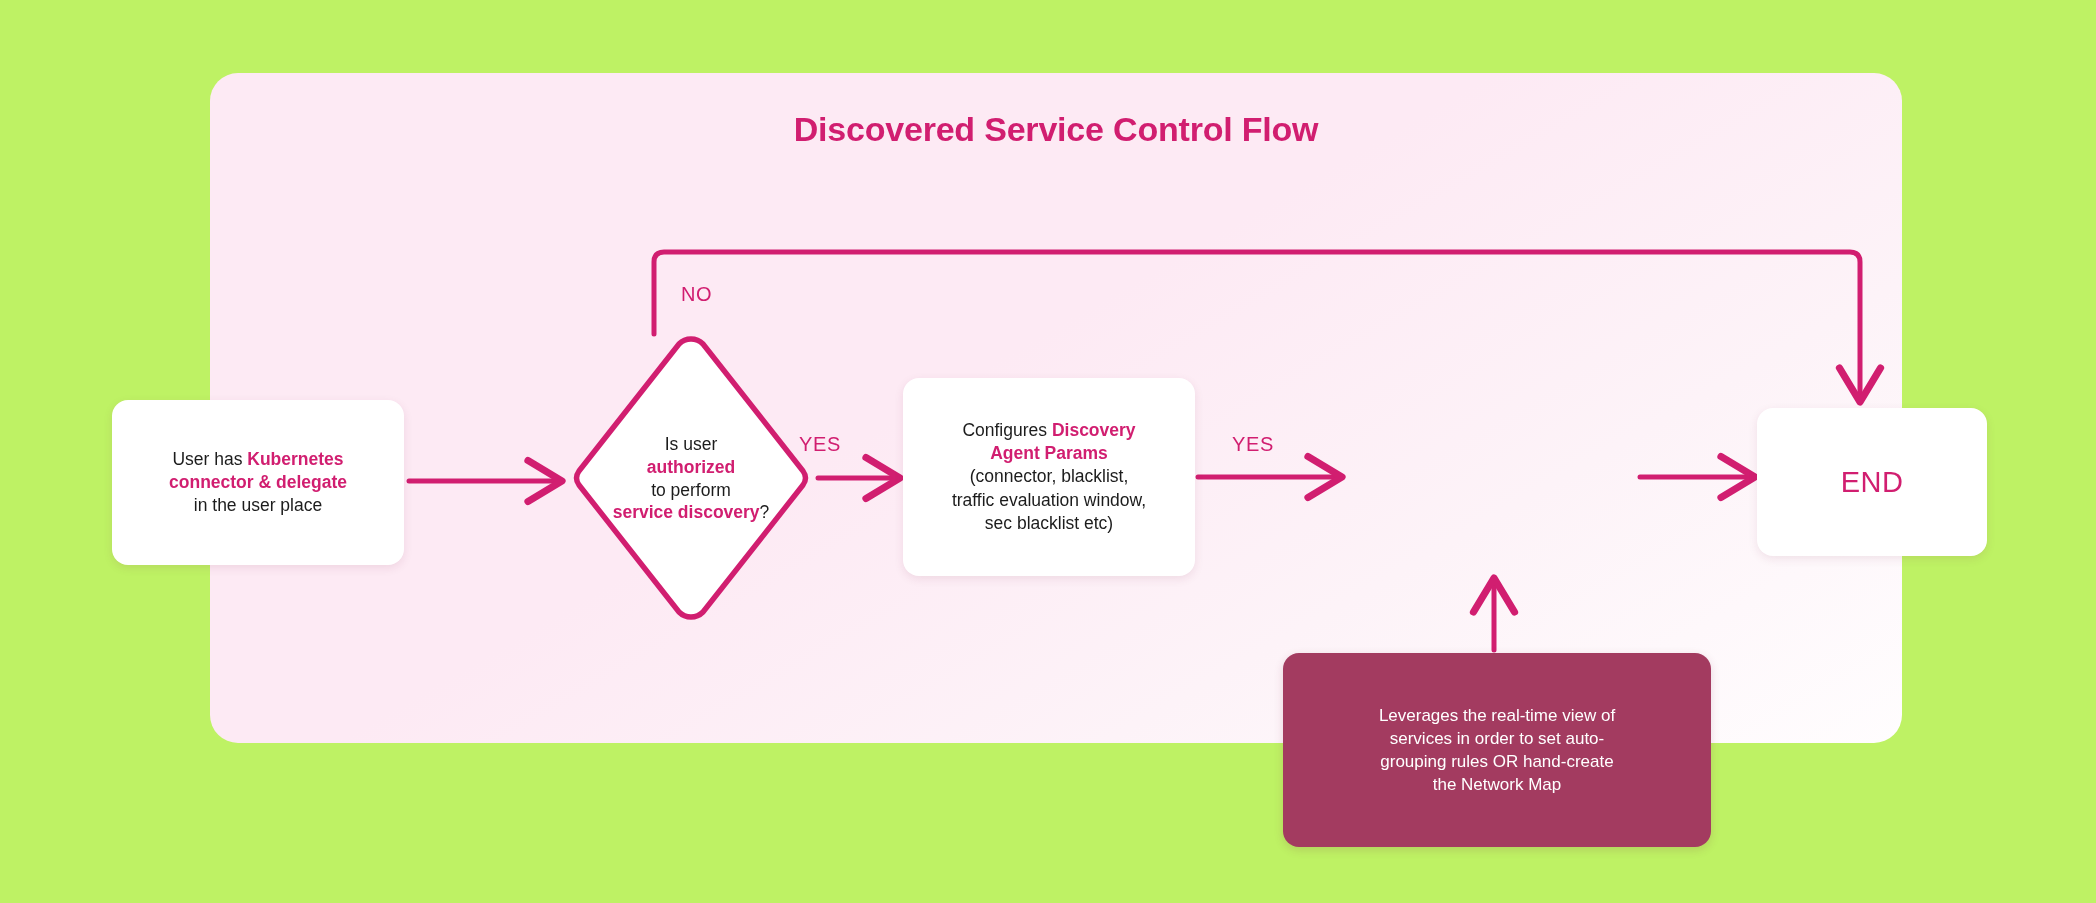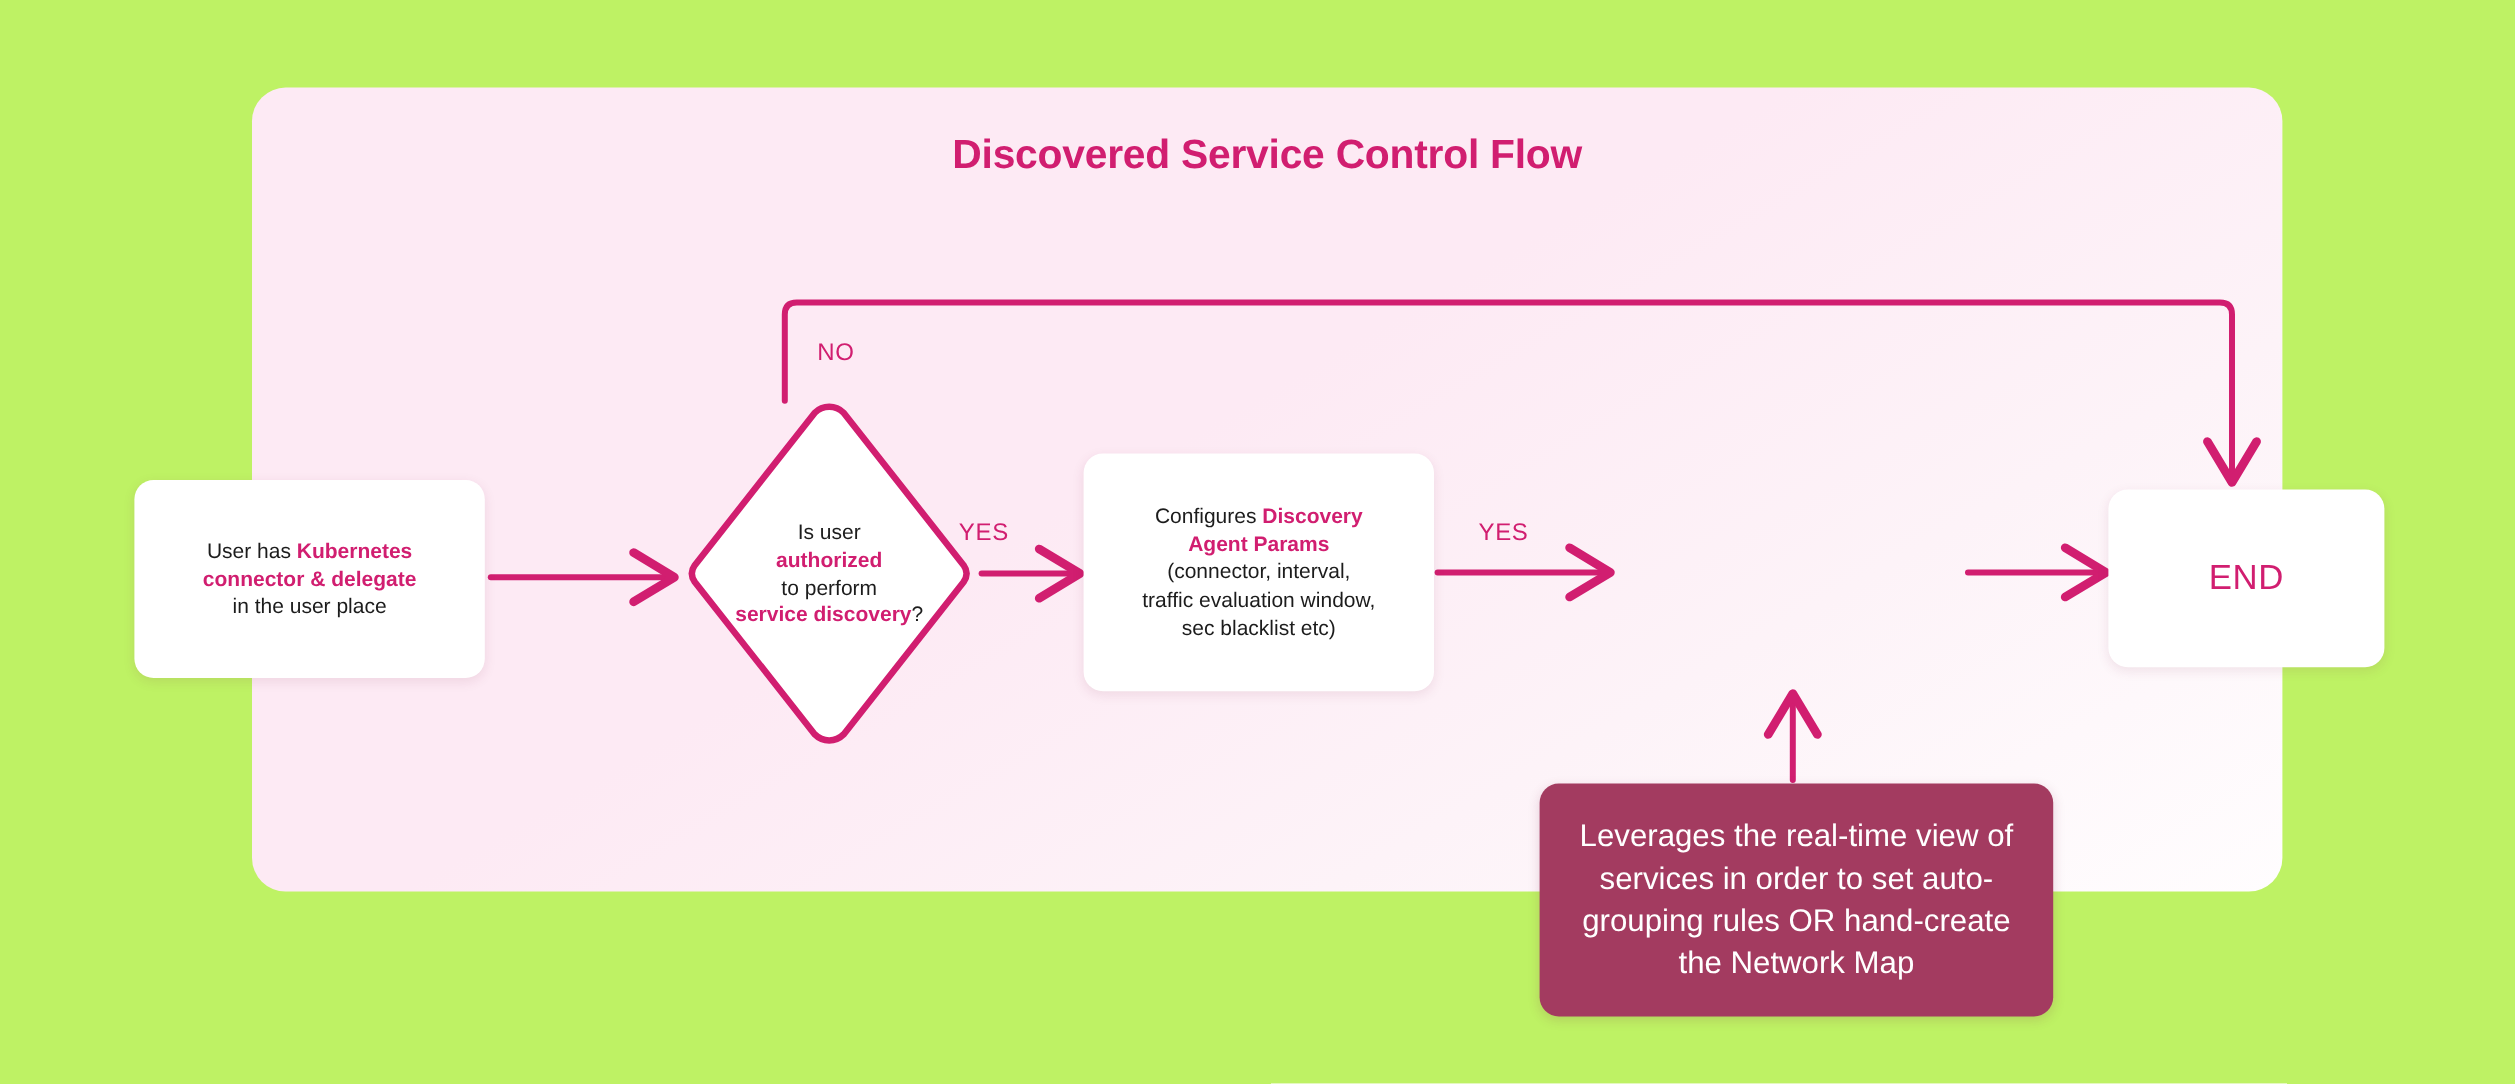--- a/index.html
+++ b/index.html
@@ -109,21 +109,21 @@
     border-radius: 16px;
     box-shadow: 0 3px 10px rgba(120, 30, 70, 0.16);
     display: flex;
     align-items: center;
     justify-content: center;
     text-align: center;
     box-sizing: border-box;
     padding: 10px 22px;
   }
   #node-note .txt {
-    font-size: 26px;
+    font-size: 17px;
     line-height: 1.36;
     color: #ffffff;
   }
 
   
   .edge-label {
     position: absolute;
     font-size: 20px;
     font-weight: normal;
     color: #d11e70;
@@ -198,21 +198,21 @@
                L238,141 Q243,148 238,155
                L138,282 Q133,287 126,287
                Q119,287 114,282
                L14,155 Q9,148 14,141
                L114,14 Q119,9 126,9 Z" fill="#ffffff" stroke="#d11e70" stroke-width="5.4" stroke-linejoin="round"></path>
     </svg>
     <div class="dia-label"><span>Is user</span><br><span class="hl">authorized</span><br><span>to perform</span><br><span class="hl">service discovery</span><span>?</span></div>
   </div>
 
   <div class="node-box" id="node-params">
-    <div class="txt"><span>Configures </span><span class="hl">Discovery</span><br><span class="hl">Agent Params</span><br><span>(connector, interval,</span><br><span>traffic evaluation window,</span><br><span>sec blacklist etc)</span></div>
+    <div class="txt"><span>Configures </span><span class="hl">Discovery</span><br><span class="hl">Agent Params</span><br><span>(connector, blacklist,</span><br><span>traffic evaluation window,</span><br><span>sec blacklist etc)</span></div>
   </div>
 
 
   <div class="node-box" id="node-end">
     <div class="txt">END</div>
   </div>
 
   <div id="node-note">
     <div class="txt"><span>Leverages the real-time view of</span><br><span>services in order to set auto-</span><br><span>grouping rules OR hand-create</span><br><span>the Network Map</span></div>
   </div>

